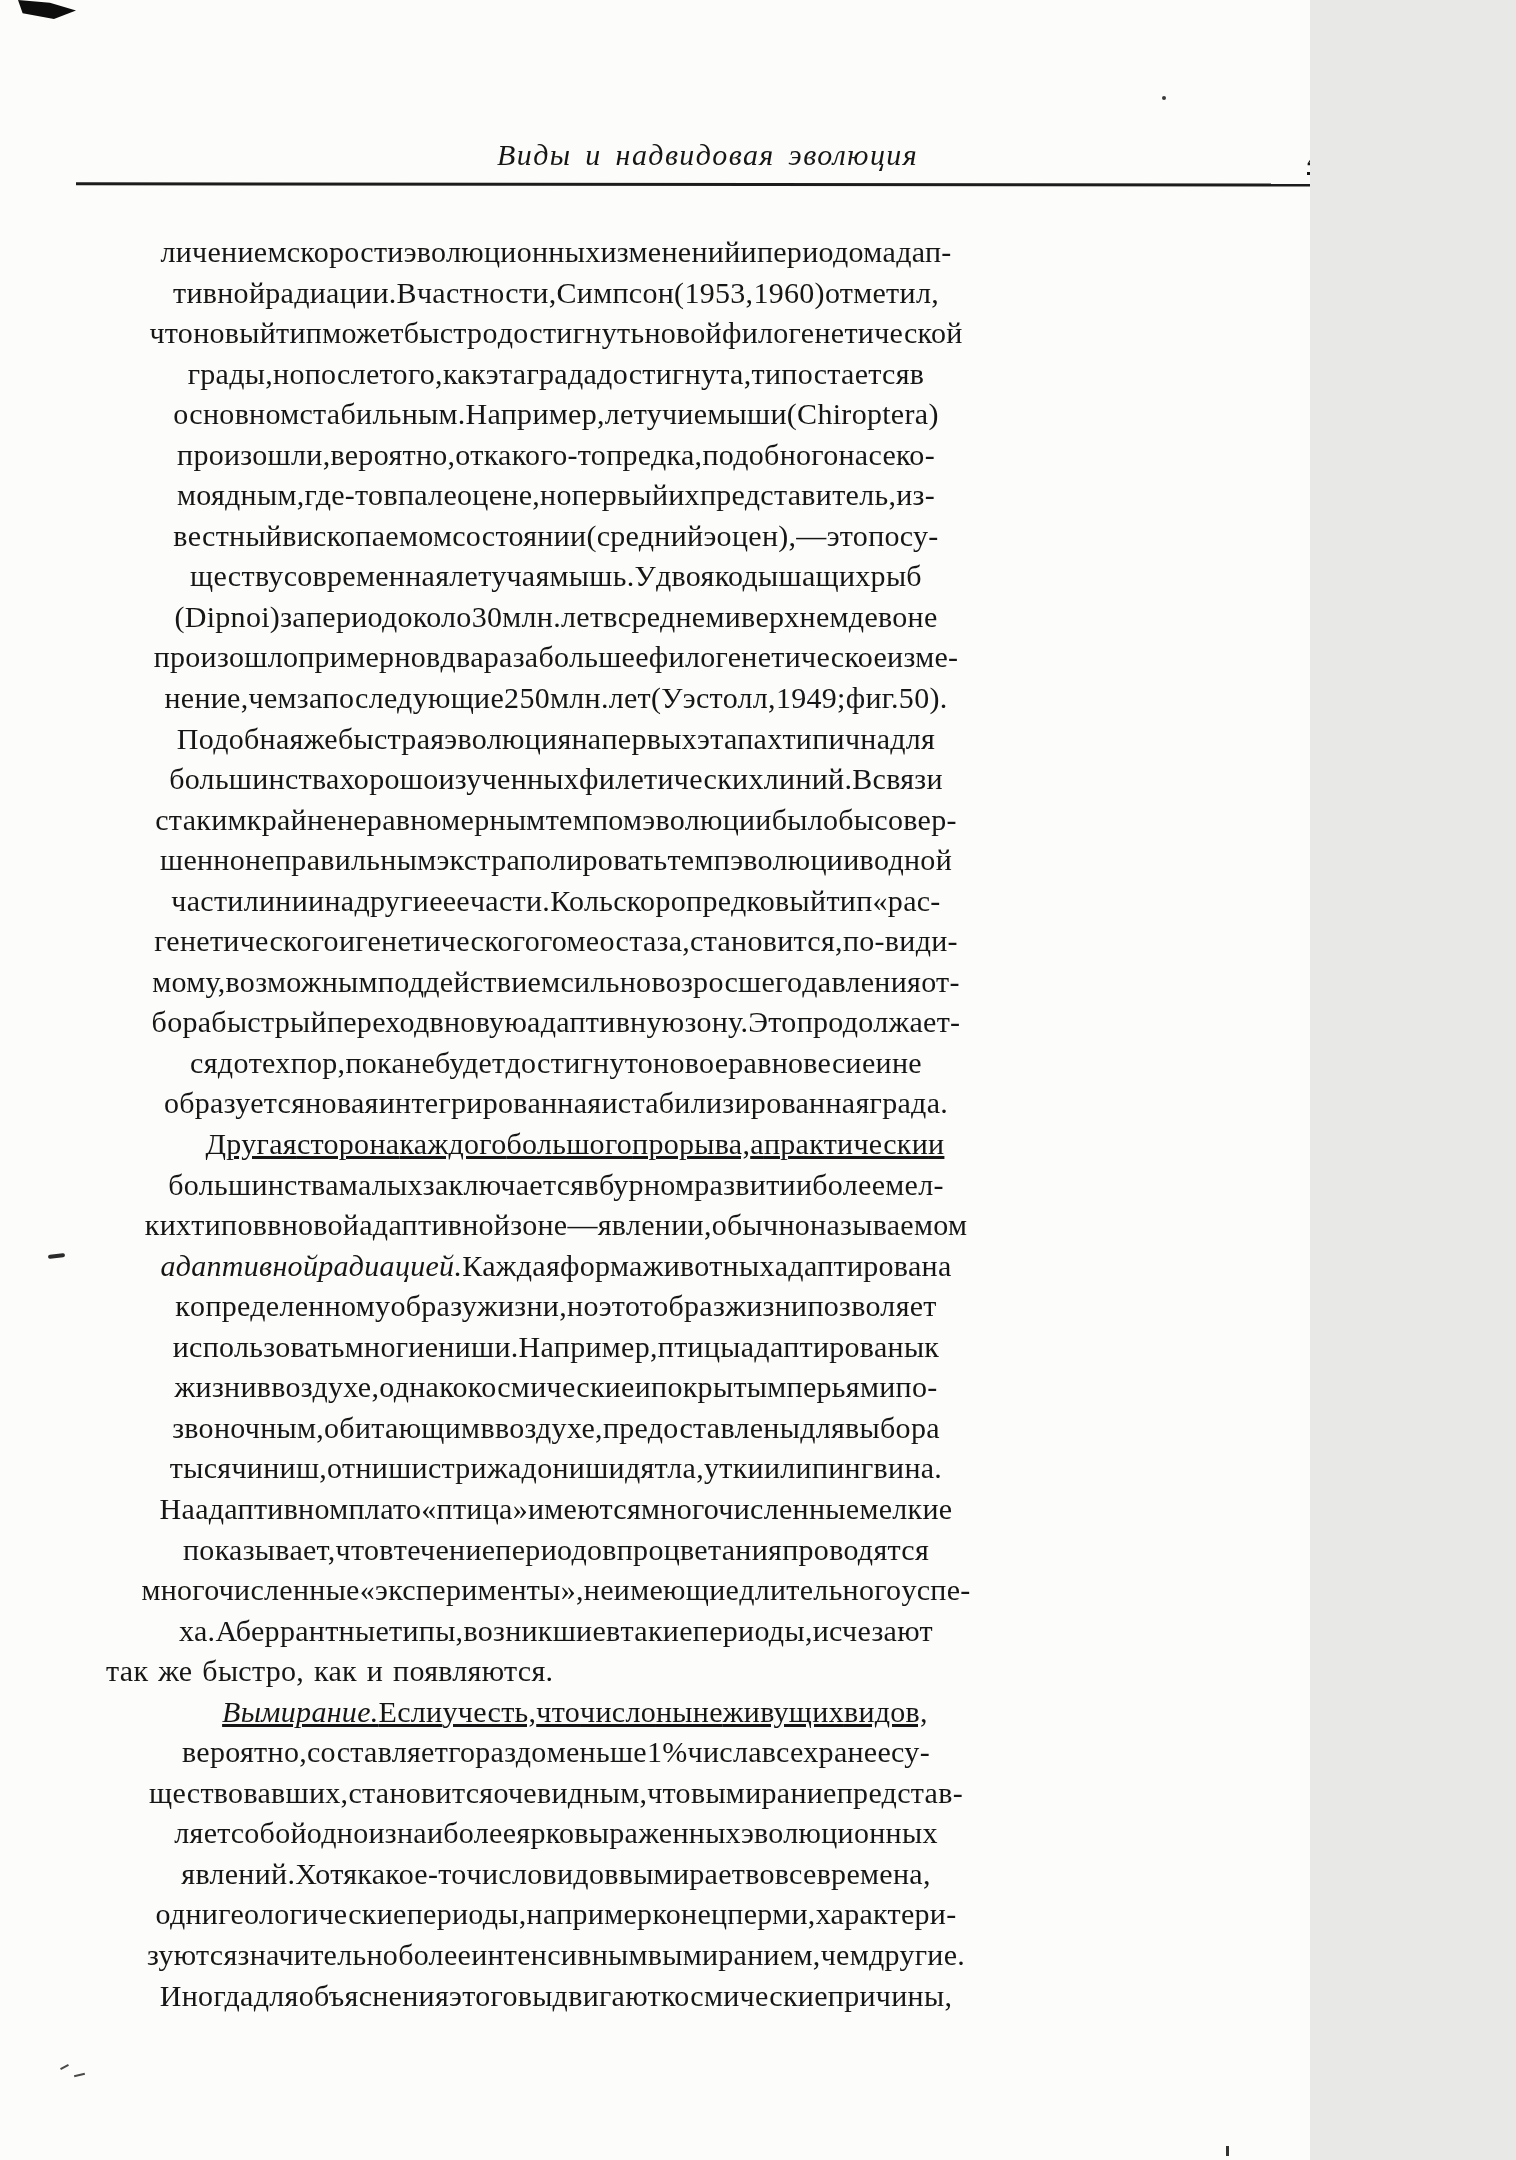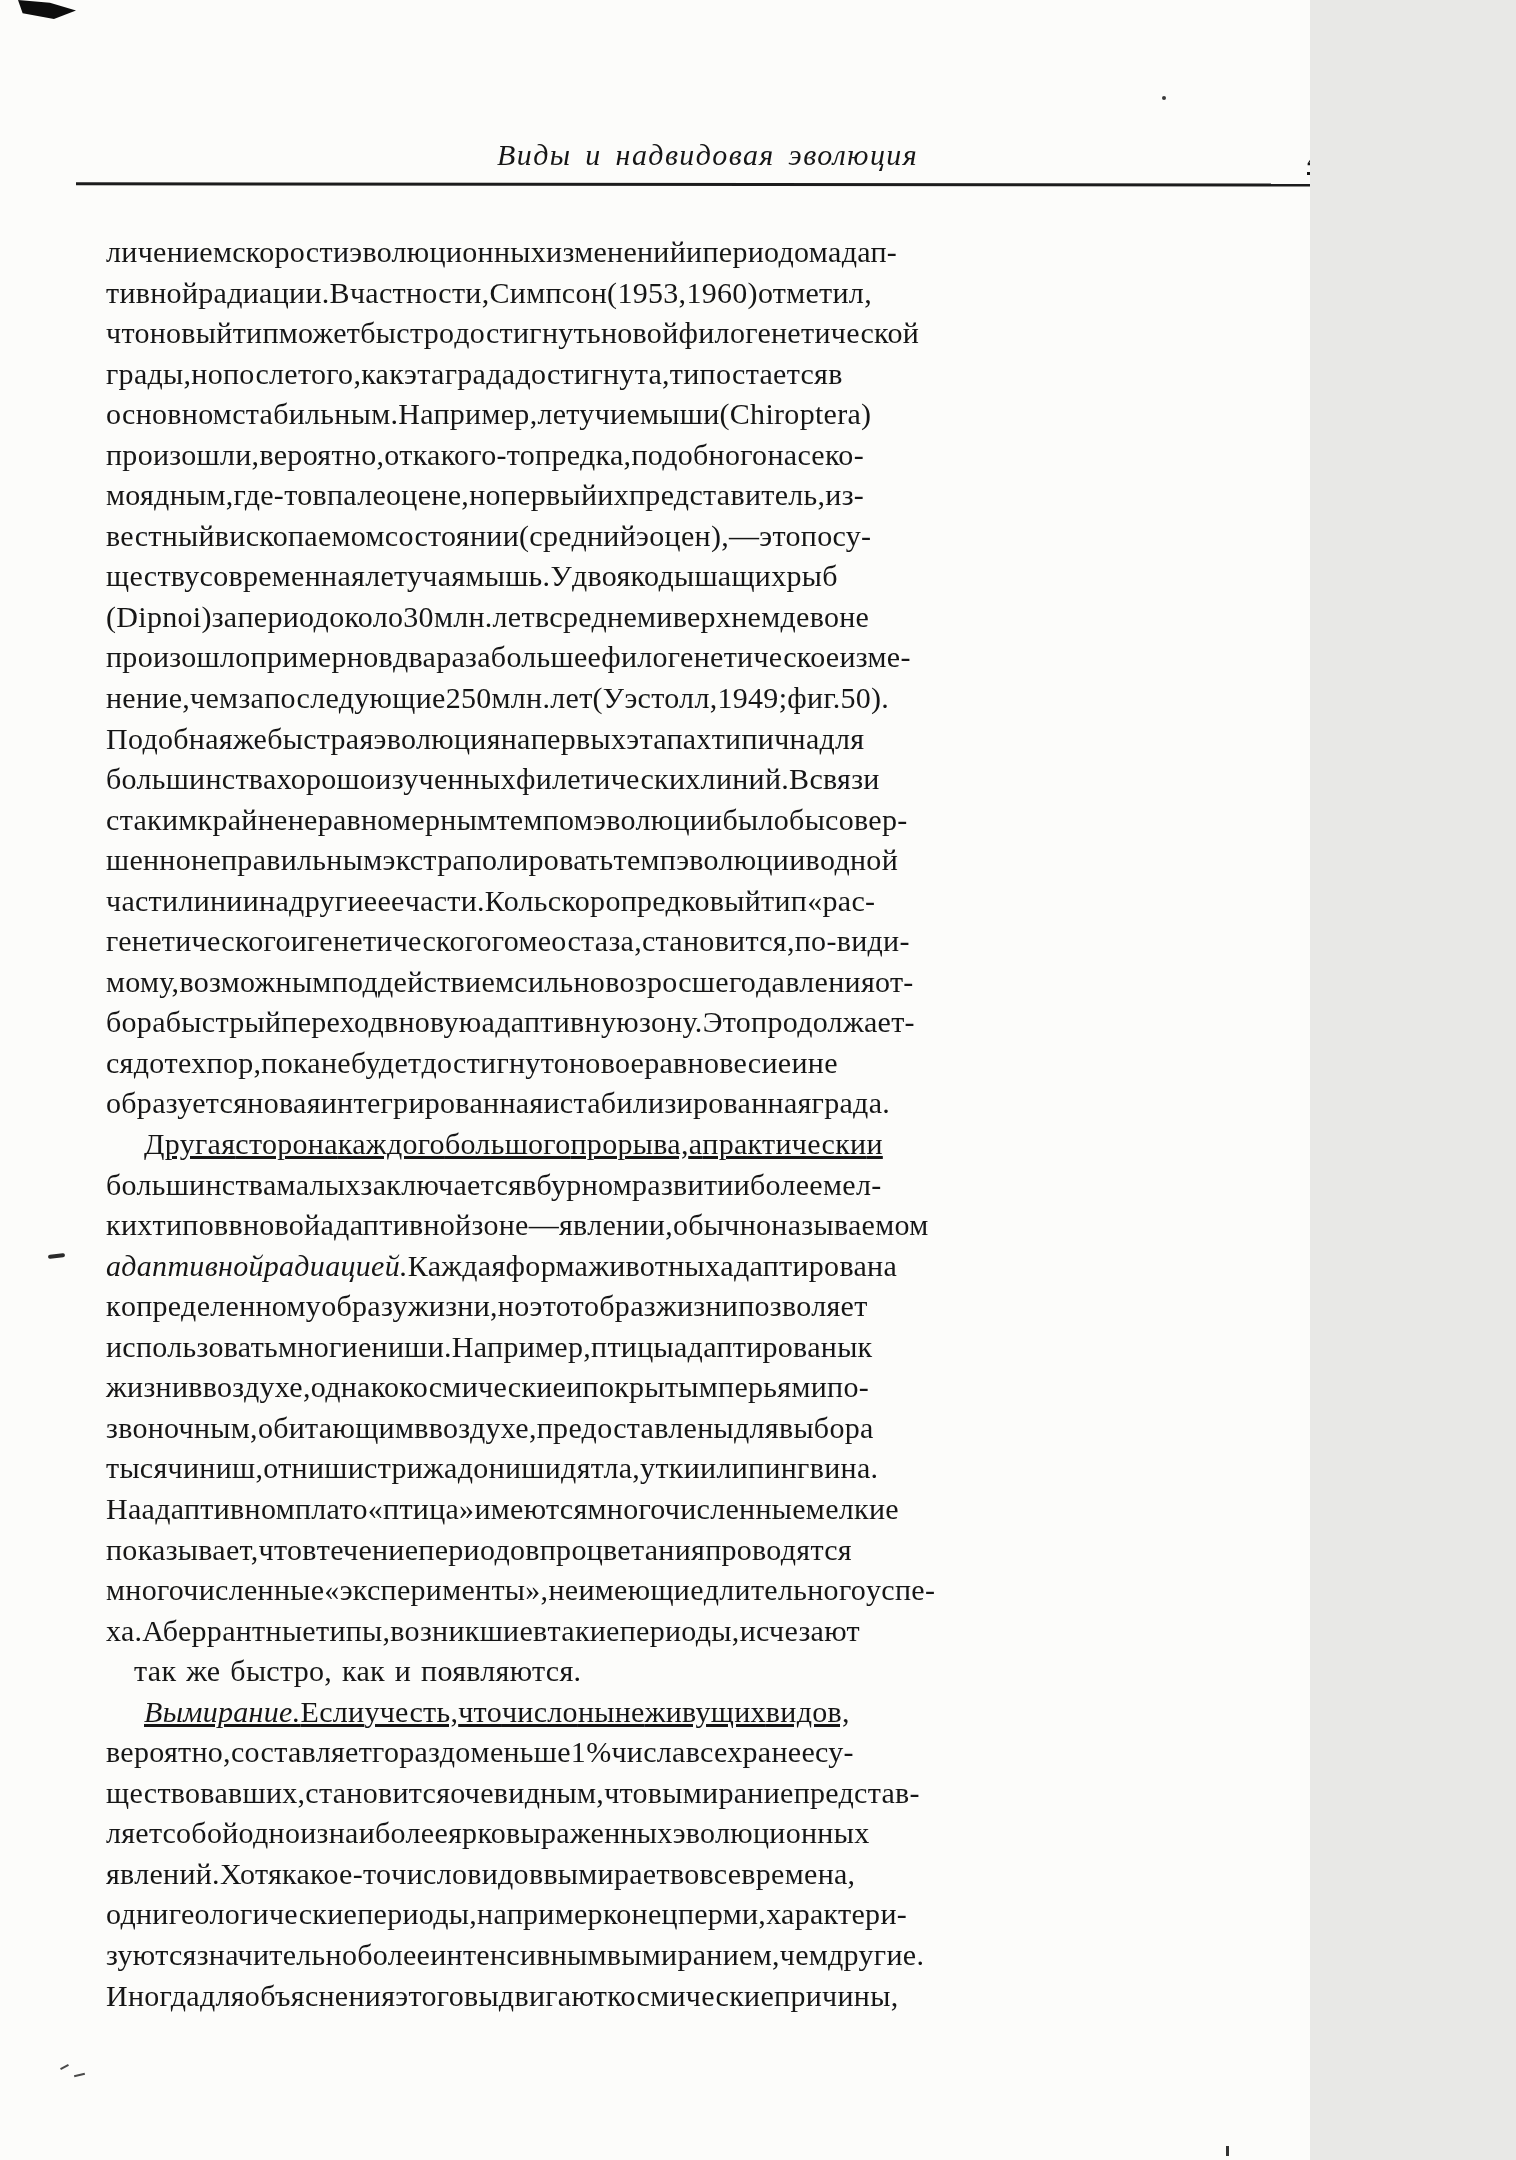--- a/index.html
+++ b/index.html
@@ -24,26 +24,26 @@
   .header-rule{
     position:absolute;left:76px;top:183px;
     width:1288px;height:3px;background:#1c1c1c;
     transform:rotate(0.06deg);
   }
   .body-text{
     position:absolute;left:106px;top:232px;width:900px;
     font-size:30px;letter-spacing:0.3px;
   }
   .line{
-    display:flex;justify-content:flex-start;
+    display:flex;justify-content:center;
     height:40.55px;line-height:40.55px;
     white-space:nowrap;
   }
   .line.indent{padding-left:38px;text-decoration:underline;}
-  .line.short{justify-content:flex-start;gap:0.33em;margin-left:28px;}
+  .line.short{justify-content:flex-start;gap:0.33em;}
   .it{font-style:italic;}
   
   .corner-blob{
     position:absolute;left:18px;top:0;width:58px;height:19px;
     background:#0d0d0d;
     clip-path:polygon(0 0,55% 15%,100% 55%,62% 100%,8% 70%);
   }
   .edge-line{
     position:absolute;left:1508px;top:18px;width:3px;height:84px;
     background:#222;transform:rotate(2deg);

